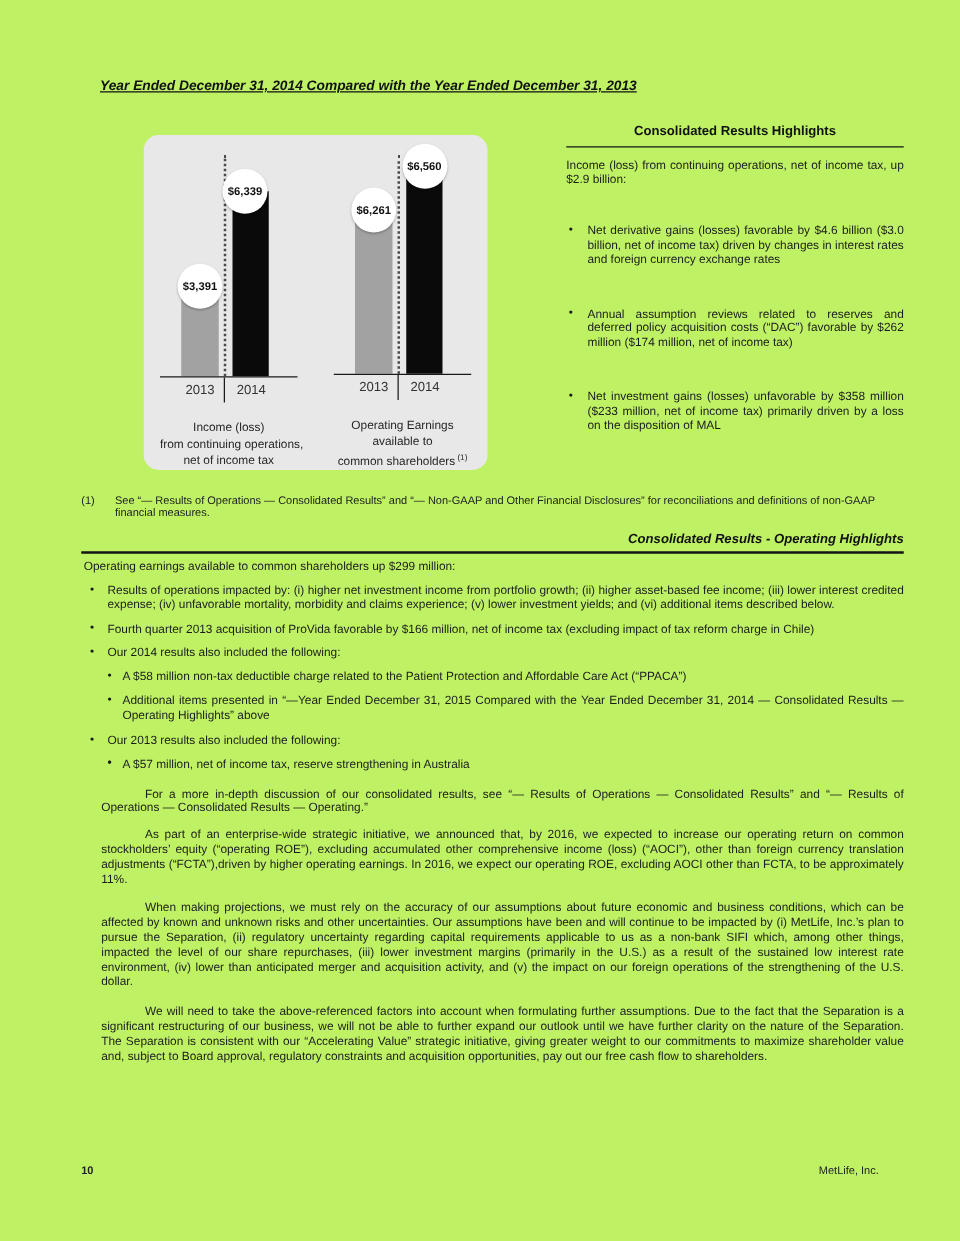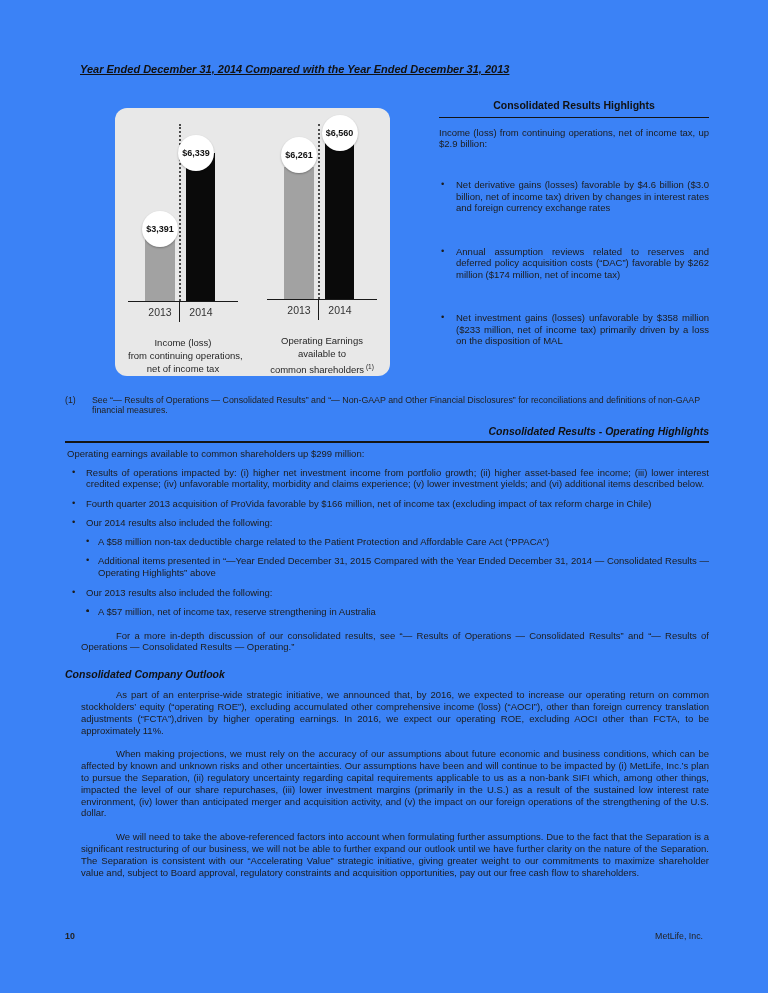--- a/index.html
+++ b/index.html
@@ -1,18 +1,18 @@
 <!DOCTYPE html>
 <html><head>
 <meta charset="utf-8">
 <style>
   html,body{margin:0;padding:0;background:#ffffff;}
   .page{
     position:relative;width:768px;height:993px;box-sizing:border-box;
-    padding:63px 59px 0 65px;background:#3b82f6;overflow:hidden;
+    padding:63px 45px 0 65px;background:#bef264;overflow:hidden;
     font-family:"Liberation Sans","DejaVu Sans",sans-serif;color:#1c1c1c;
   }
   
   .doc-title{
     margin-left:15px;font-size:11px;font-weight:bold;font-style:italic;
     text-decoration:underline;color:#111;
   }
   
   .top-row{display:flex;justify-content:space-between;align-items:flex-start;margin-top:33px;}
   .chart-wrap{margin-left:50px;}
@@ -94,21 +94,21 @@
             <div class="caption">
               <span class="cap-line">Income (loss)</span>
               <span class="cap-line">from continuing operations,</span>
               <span class="cap-line">net of income tax</span>
             </div>
           </div>
           <div class="chart-group">
             <div class="bars-area">
               <div class="dotted-divider"></div>
               <div class="bar" style="left: 17px; width: 30px; height: 132px; background: rgb(162, 162, 162);"></div>
-              <div class="bubble" style="left: 14px; top: 29px; text-align: right;">$6,261</div>
+              <div class="bubble" style="left: 14px; top: 42px; text-align: right;">$6,261</div>
               <div class="bar" style="left: 58px; width: 29px; height: 168px; background: rgb(10, 10, 10);"></div>
               <div class="bubble" style="left: 54.5px; top: 7px;">$6,560</div>
             </div>
             <div class="axis-row">
               <div class="year-sep"></div>
               <span class="year" style="left: 32px;">2013</span>
               <span class="year" style="left: 73px;">2014</span>
             </div>
             <div class="caption">
               <span class="cap-line">Operating Earnings</span>
@@ -144,21 +144,20 @@
       <div class="op-item lvl1"><span class="dot">•</span><span>Our 2014 results also included the following:</span></div>
       <div class="op-item lvl2"><span class="dot">•</span><span>A $58 million non-tax deductible charge related to the Patient Protection and Affordable Care Act (“PPACA”)</span></div>
       <div class="op-item lvl2"><span class="dot">•</span><span>Additional items presented in “—Year Ended December 31, 2015 Compared with the Year Ended December 31, 2014 — Consolidated Results — Operating Highlights” above</span></div>
       <div class="op-item lvl1"><span class="dot">•</span><span>Our 2013 results also included the following:</span></div>
       <div class="op-item lvl2"><span class="dot">•</span></div>
       <div class="op-item lvl2"><span class="dot">•</span><span>A $57 million, net of income tax, reserve strengthening in Australia</span></div>
     </div>
 
   <p class="para">For a more in-depth discussion of our consolidated results, see “— Results of Operations — Consolidated Results” and “— Results of Operations — Consolidated Results — Operating.”</p>
 
-  <div class="sub-heading">Consolidated Company Outlook</div>
   <p class="para tight">As part of an enterprise-wide strategic initiative, we announced that, by 2016, we expected to increase our operating return on common stockholders’ equity (“operating ROE”), excluding accumulated other comprehensive income (loss) (“AOCI”), other than foreign currency translation adjustments (“FCTA”),driven by higher operating earnings. In 2016, we expect our operating ROE, excluding AOCI other than FCTA, to be approximately 11%.</p>
   <p class="para">When making projections, we must rely on the accuracy of our assumptions about future economic and business conditions, which can be affected by known and unknown risks and other uncertainties. Our assumptions have been and will continue to be impacted by (i) MetLife, Inc.’s plan to pursue the Separation, (ii) regulatory uncertainty regarding capital requirements applicable to us as a non-bank SIFI which, among other things, impacted the level of our share repurchases, (iii) lower investment margins (primarily in the U.S.) as a result of the sustained low interest rate environment, (iv) lower than anticipated merger and acquisition activity, and (v) the impact on our foreign operations of the strengthening of the U.S. dollar.</p>
   <p class="para">We will need to take the above-referenced factors into account when formulating further assumptions. Due to the fact that the Separation is a significant restructuring of our business, we will not be able to further expand our outlook until we have further clarity on the nature of the Separation. The Separation is consistent with our “Accelerating Value” strategic initiative, giving greater weight to our commitments to maximize shareholder value and, subject to Board approval, regulatory constraints and acquisition opportunities, pay out our free cash flow to shareholders.</p>
 
   <div class="footer">
     <span class="pg">10</span>
     <span class="co">MetLife, Inc.</span>
   </div>
 
 </div>

